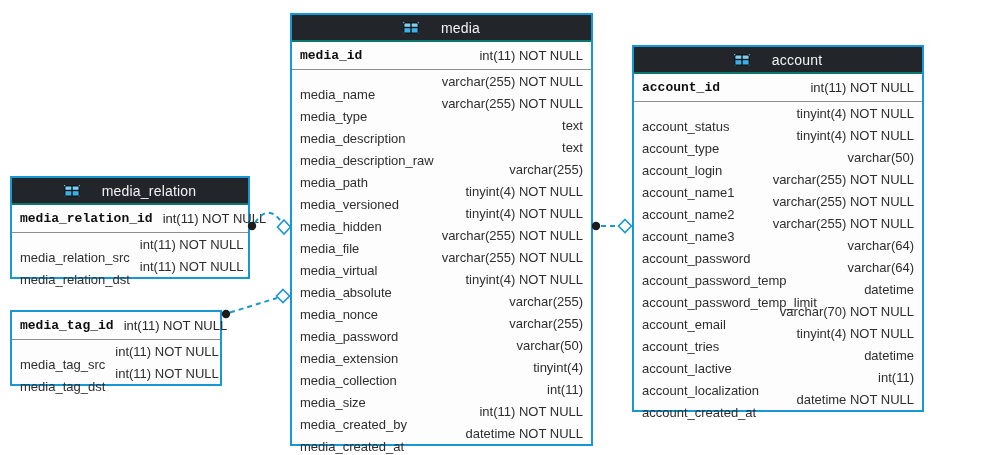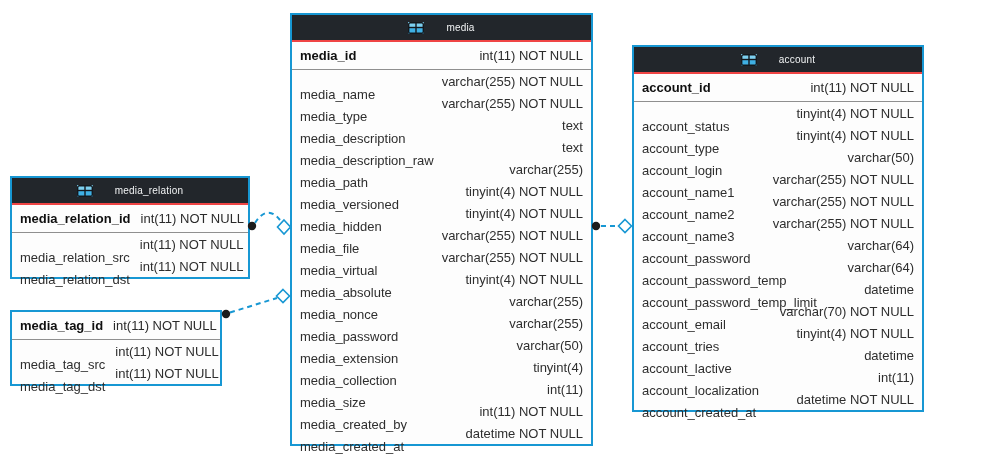--- a/index.html
+++ b/index.html
@@ -10,39 +10,39 @@
   }
   .canvas{position:absolute;inset:0;}
   .dbtable{
     position:absolute;
     border:2px solid #1797d3;
     background:#fdfdfd;
     box-sizing:border-box;
   }
   .thead{
     background:#22262b;
-    border-bottom:2px solid #ef4444;
+    border-bottom:2px solid #0f766e;
     color:#f1f3f4;
     height:25px;
     display:flex;align-items:center;justify-content:center;
     gap:22px;
-    font-size:10px;
+    font-size:14px;
     letter-spacing:.2px;
     cursor:move;
   }
   .ticon{display:inline-flex;align-items:center;}
   .pkrow{
     height:27px;
     display:flex;align-items:center;justify-content:space-between;
     padding:0 8px;
     border-bottom:1px solid #8f8f8f;
     font-size:13px;
     background:#fdfdfd;
   }
-  .pkrow .cname{font-weight:bold;color:#0f0f0f;}
+  .pkrow .cname{font-weight:bold;color:#0f0f0f;font-family:Liberation Mono, monospace;}
   .pkrow .ctype{color:#2a2a2a;}
   .trow{
     height:22px;
     display:flex;align-items:center;justify-content:space-between;
     padding:0 8px;
     font-size:13px;
     background:#fdfdfd;
   }
   .trow .cname{color:#2e2e2e;margin-top:27px;}
   .trow .ctype{color:#2e2e2e;}

